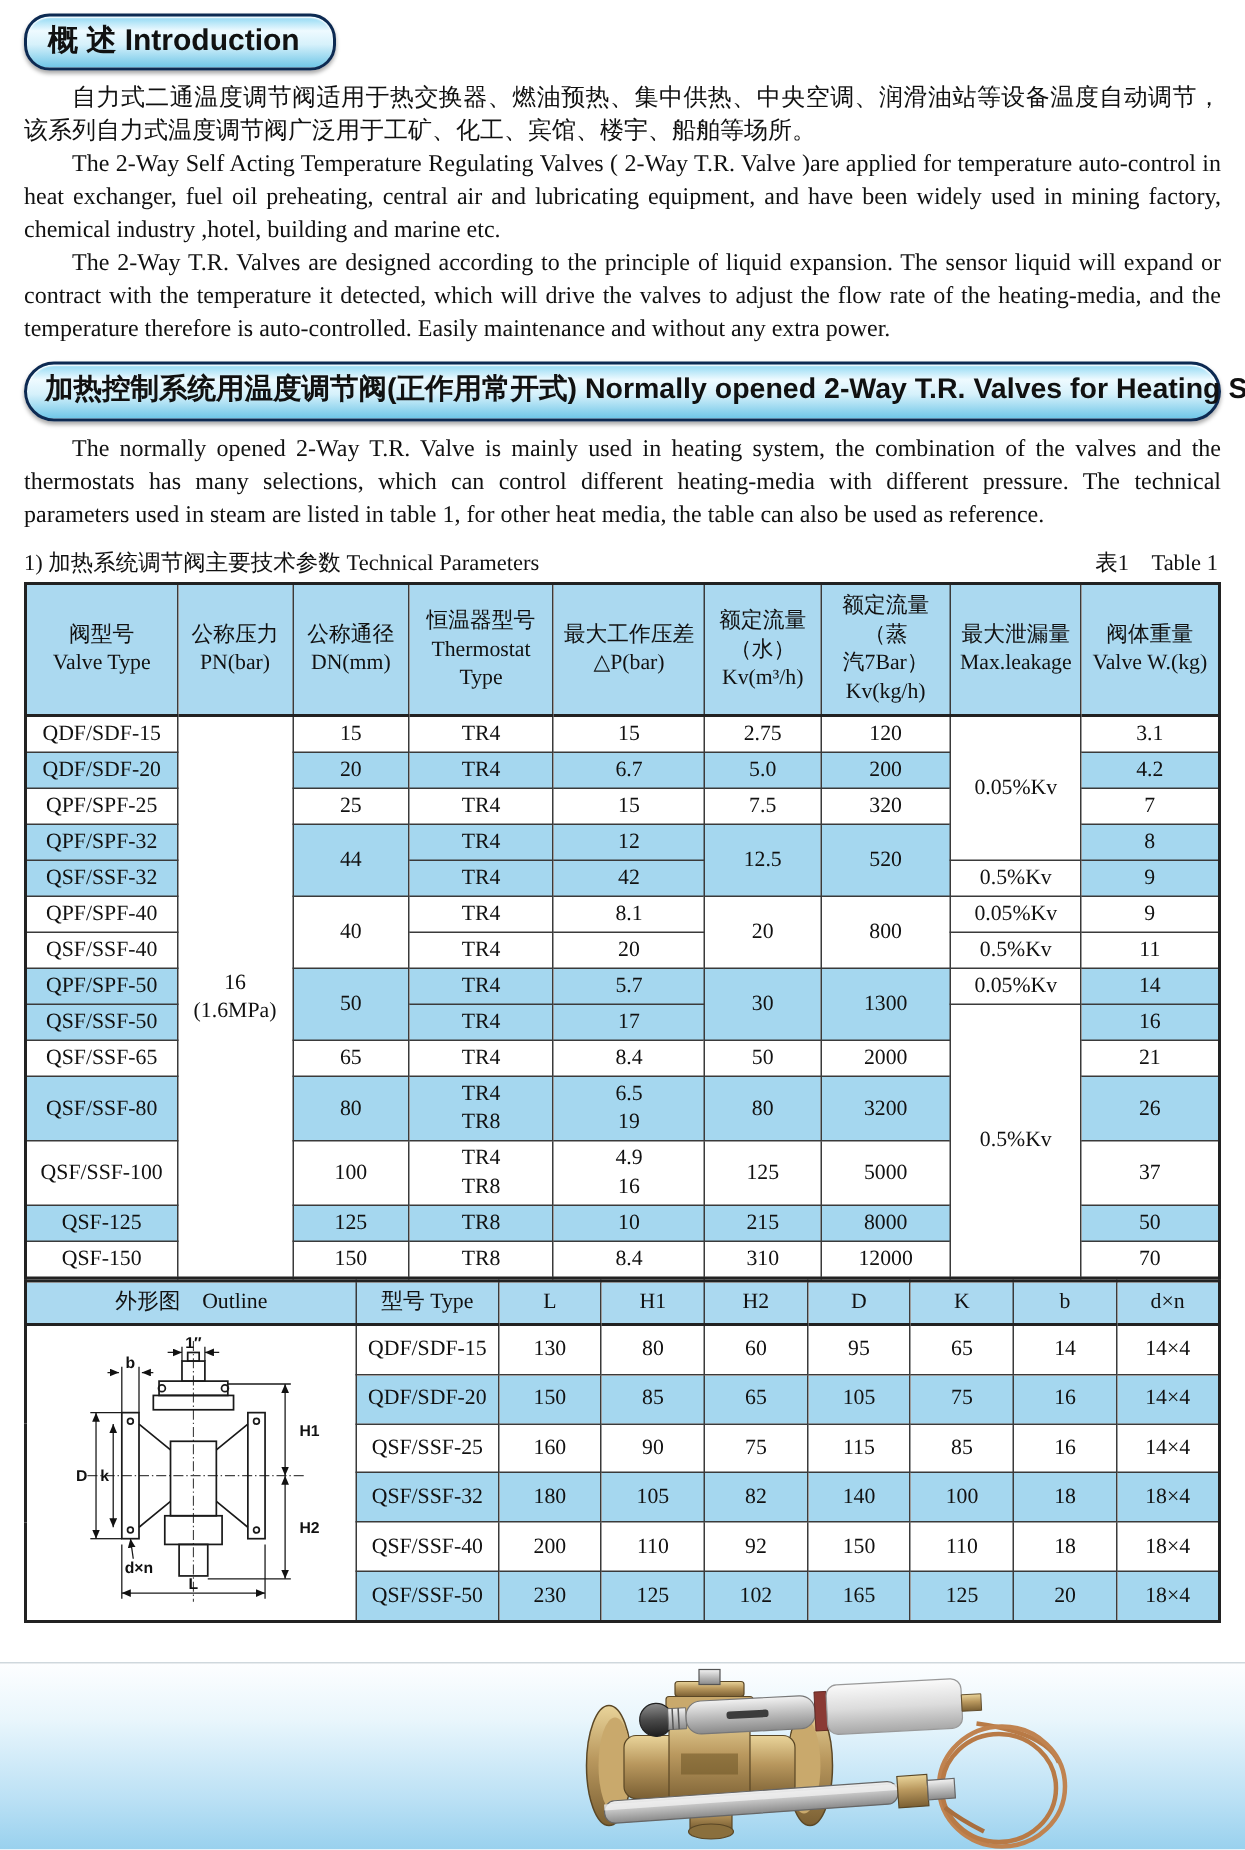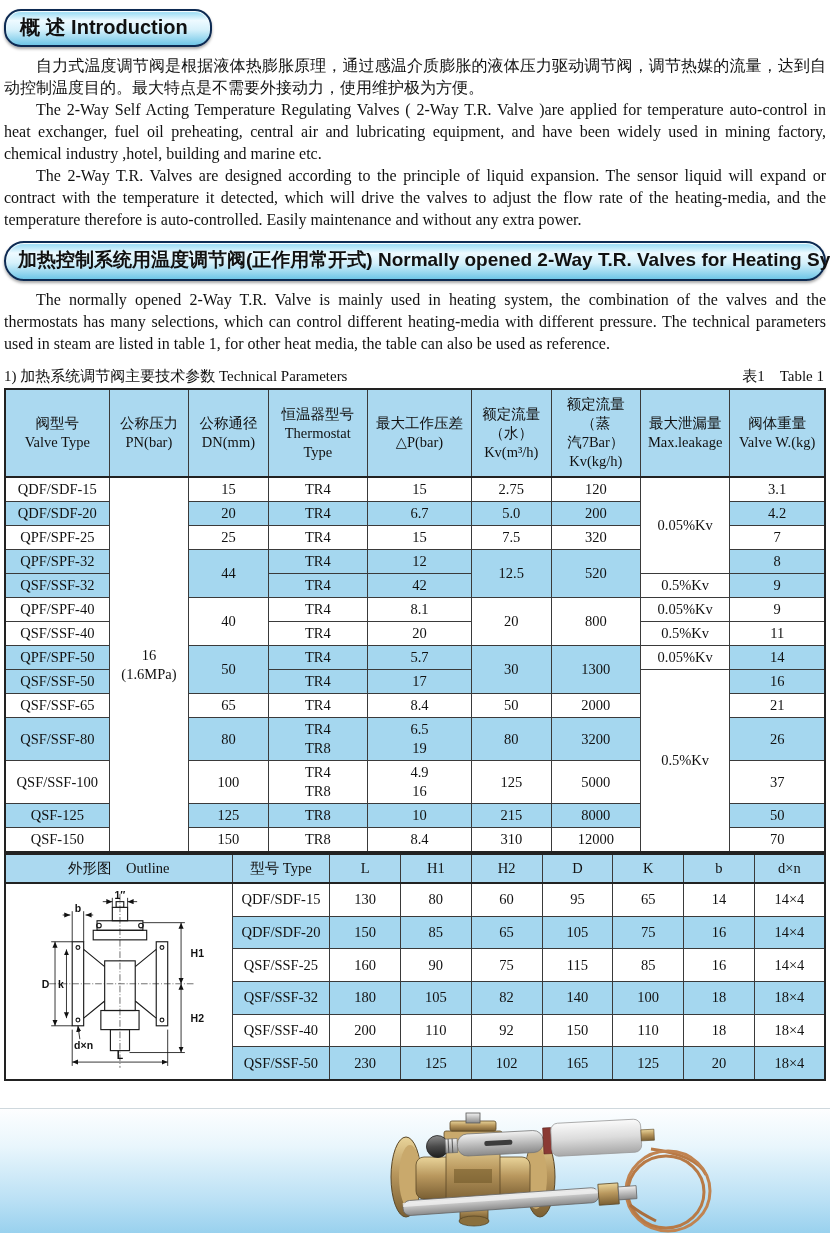--- a/index.html
+++ b/index.html
@@ -2,21 +2,21 @@
 <html><head>
 <meta charset="utf-8">
 <style>
   html,body{margin:0;padding:0;}
   body{
     width:830px;height:1233px;overflow:hidden;position:relative;
     background:#ffffff;
     font-family:"Liberation Serif","DejaVu Serif",serif;
     color:#111;
   }
-  .content{padding:0 4px;}
+  .content{padding:0 16px;}
   
   .pill{
     display:inline-block;
     background:linear-gradient(180deg,#8fd8f3 0%,#eefaff 28%,#d6f1fb 55%,#6fc6e7 100%);
     border:2px solid #0d2a52;border-radius:17px;
     padding:3px 22px 5px 14px;
     font-family:"Liberation Sans","DejaVu Sans",sans-serif;
     font-weight:bold;font-size:20px;line-height:26px;
     box-shadow:0 2px 3px rgba(0,0,0,.35), inset 0 1px 1px #fff;
     white-space:nowrap;
@@ -51,21 +51,21 @@
 </style>
 </head>
 <body>
 
 <div class="content">
 
   <div class="pill-wrap1">
     <span class="pill">概  述 Introduction</span>
   </div>
   <div class="paras">
-    <p>自力式温度调节阀是根据液体热膨胀原理，通过感温介质膨胀的液体压力驱动调节阀，调节热媒的流量，达到自动控制温度目的。最大特点是不需要外接动力，使用维护极为方便。</p>
+    <p>自力式二通温度调节阀适用于热交换器、燃油预热、集中供热、中央空调、润滑油站等设备温度自动调节，该系列自力式温度调节阀广泛用于工矿、化工、宾馆、楼宇、船舶等场所。</p>
     <p>The 2-Way Self Acting Temperature Regulating Valves ( 2-Way T.R. Valve )are applied for temperature auto-control in heat exchanger, fuel oil preheating, central air and lubricating equipment,  and have been widely used in mining factory, chemical industry ,hotel, building and marine etc.</p>
     <p>The 2-Way T.R. Valves are designed according to the principle of liquid expansion. The sensor liquid will expand or contract with the temperature it detected, which will drive the valves to adjust the flow rate of the heating-media, and the temperature therefore is auto-controlled. Easily maintenance and without any extra power.</p>
   </div>
 
   <div class="pill-wrap2">
     <span class="pill full">加热控制系统用温度调节阀(正作用常开式) Normally opened 2-Way T.R. Valves for Heating System</span>
   </div>
   <div class="paras">
     <p>The normally opened 2-Way T.R. Valve is mainly used in heating system, the combination of the valves and the thermostats has many selections, which can control different heating-media with different pressure. The technical parameters used in steam are listed in table 1, for other heat media, the table can also be used as reference.</p>
   </div>

